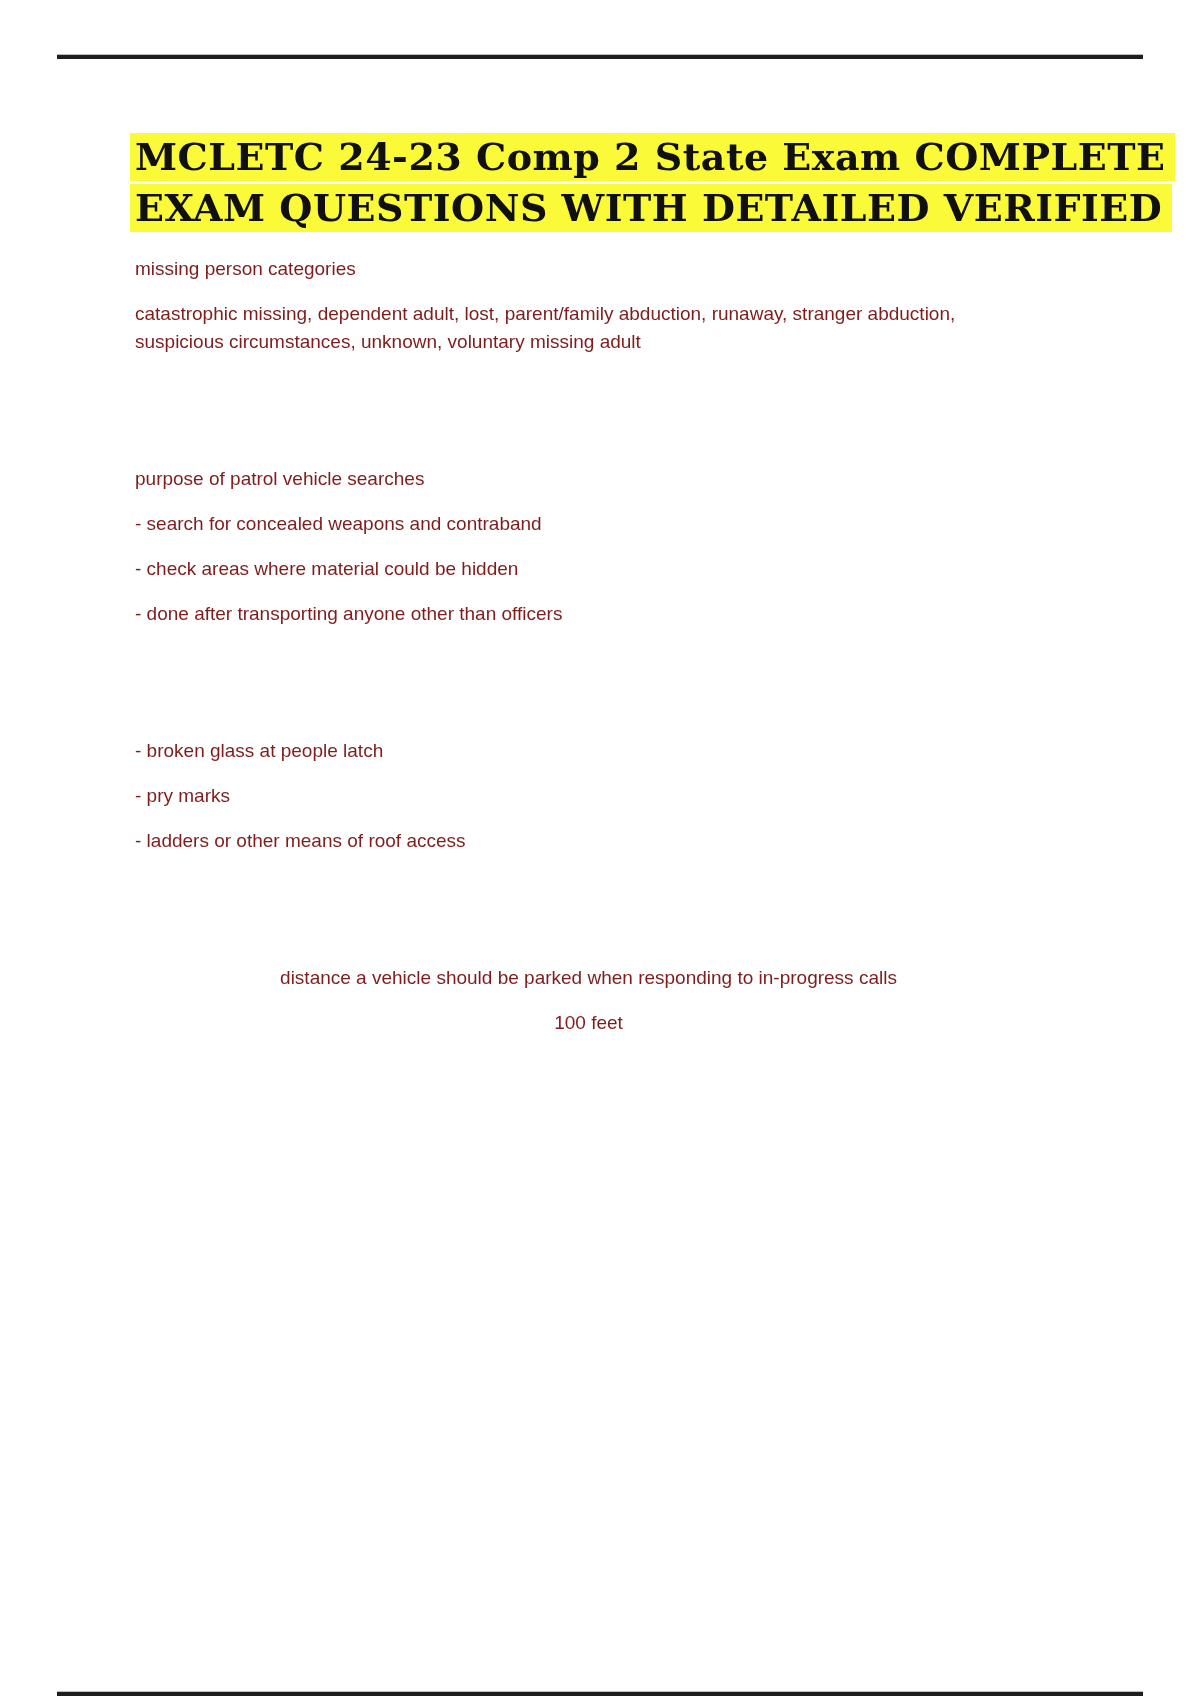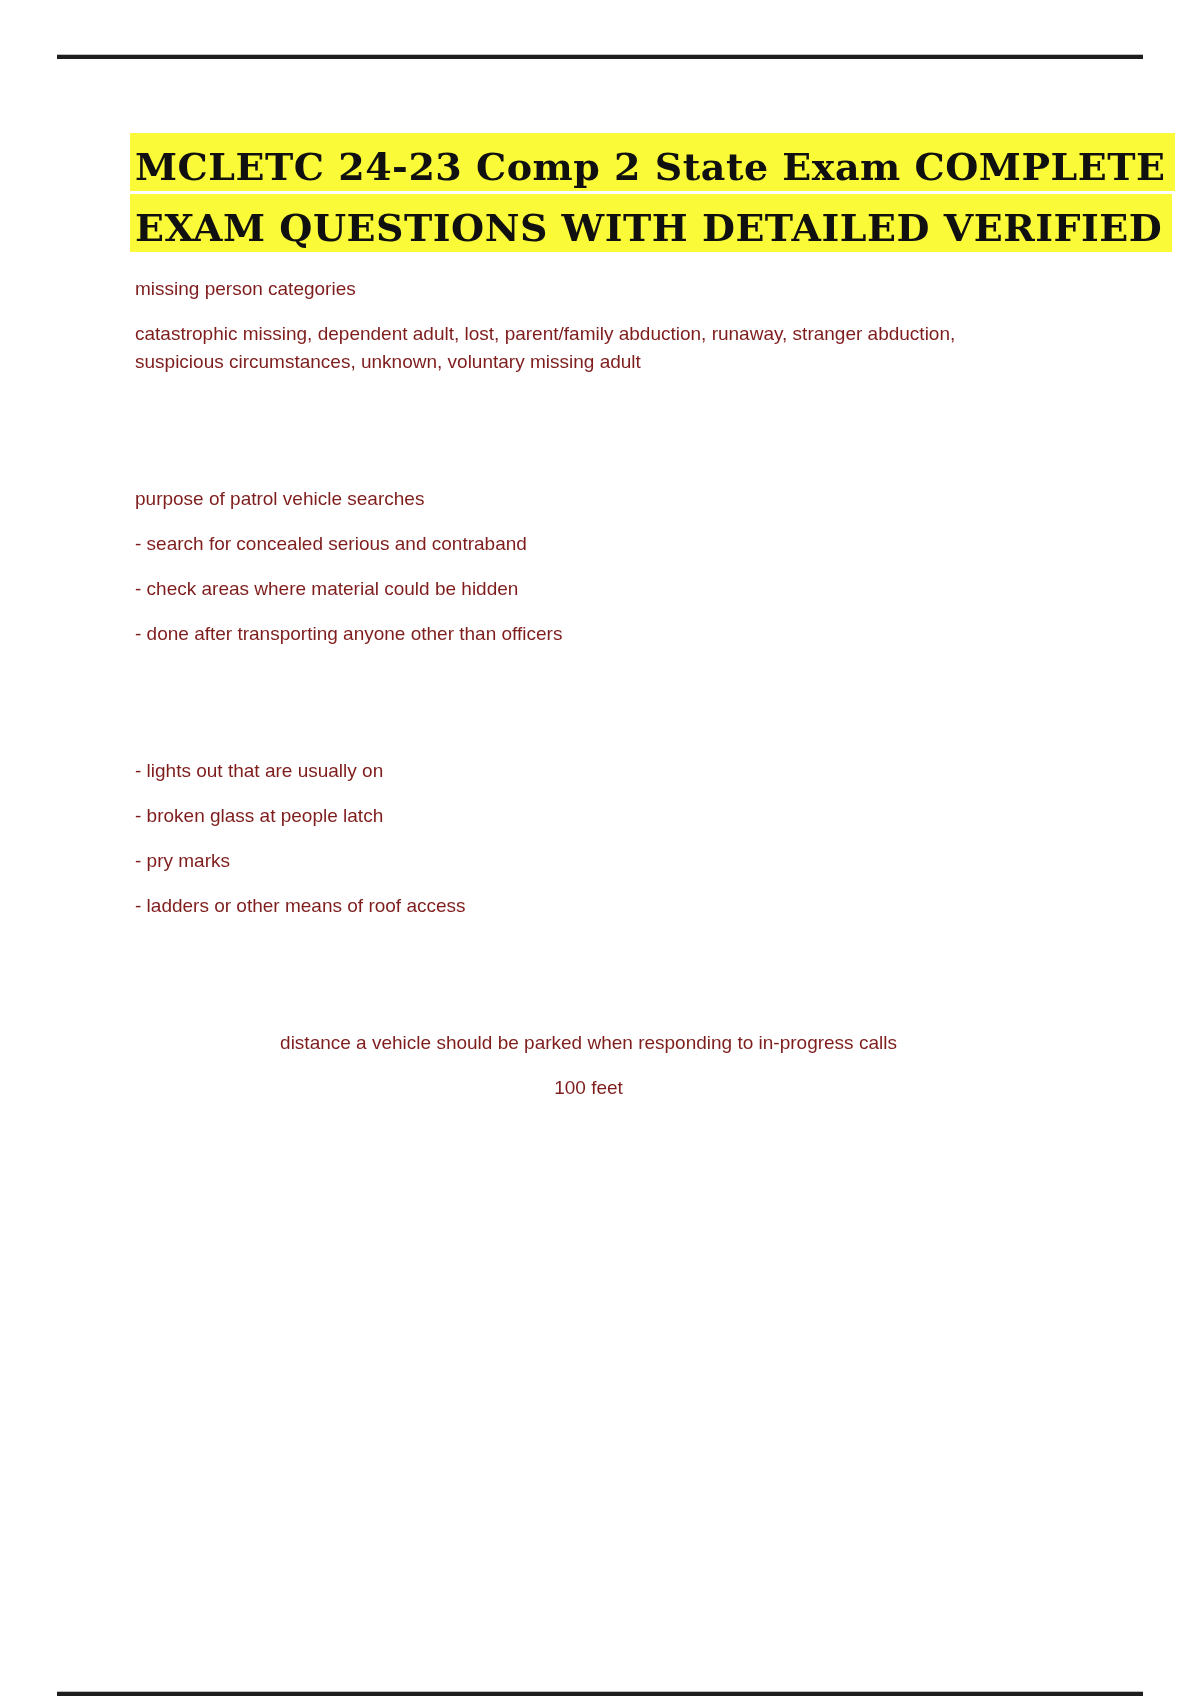--- a/index.html
+++ b/index.html
@@ -37,21 +37,21 @@
     font-weight: bold;
     font-size: 38px;
     line-height: 44px;
     letter-spacing: 0.5px;
     color: #101010;
   }
   .hl {
     display: inline-block;
     white-space: nowrap;
     background: #fbfa39;
-    padding: 12px 10px 2px 5px;
+    padding: 2px 10px 2px 5px;
     margin: 0 0 3px -5px;
   }
   .qa-list { margin-top: 20px; }
   .qa { margin: 0 0 109px 0; }
   .qa:last-child { margin-bottom: 0; text-align: center; }
   .line {
     margin: 0 8px 17px 0;
     font-size: 19px;
     line-height: 28px;
     color: #7f1d1d;
@@ -70,27 +70,26 @@
     <div class="qa-list">
 
       <section class="qa">
         <p class="line">missing person categories</p>
         <p class="line">catastrophic missing, dependent adult, lost, parent/family abduction, runaway, stranger abduction, suspicious circumstances, unknown, voluntary missing adult</p>
       </section>
 
 
       <section class="qa">
         <p class="line">purpose of patrol vehicle searches</p>
-        <p class="line">- search for concealed serious and contraband</p>
+        <p class="line">- search for concealed weapons and contraband</p>
         <p class="line">- check areas where material could be hidden</p>
         <p class="line">- done after transporting anyone other than officers</p>
       </section>
 
       <section class="qa">
-        <p class="line">- lights out that are usually on</p>
         <p class="line">- broken glass at people latch</p>
         <p class="line">- pry marks</p>
         <p class="line">- ladders or other means of roof access</p>
       </section>
 
       <section class="qa">
         <p class="line">distance a vehicle should be parked when responding to in-progress calls</p>
         <p class="line">100 feet</p>
       </section>
 

